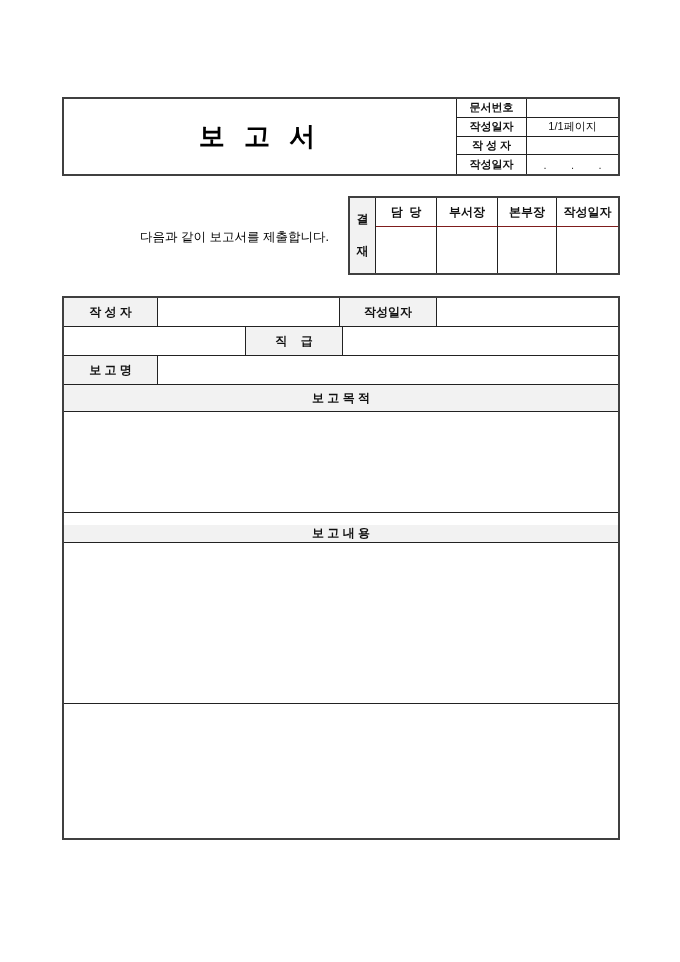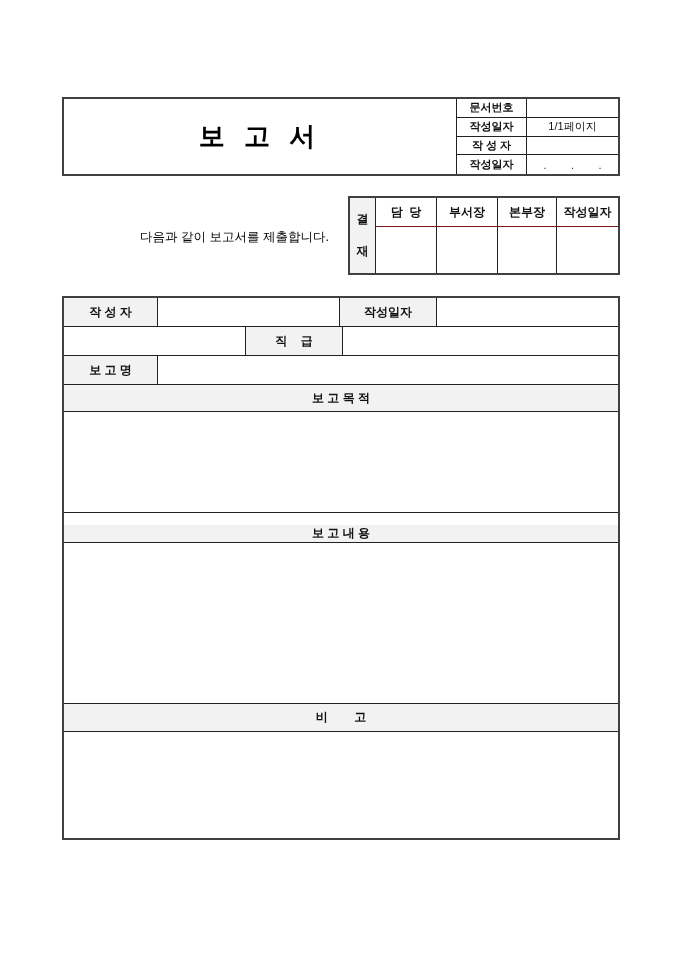--- a/index.html
+++ b/index.html
@@ -149,19 +149,16 @@
     <div class="row r-sec">
       <div class="sechdr pre">보 고 목 적</div>
     </div>
     <div class="row blank-area h-purpose"></div>
 
     <div class="row h-sechdr2">
       <div class="sechdr pre">보 고 내 용</div>
     </div>
     <div class="row blank-area h-content"></div>
 
-    <div class="row h-sechdr3">
-      <div class="sechdr pre">비        고</div>
-    </div>
     <div class="row blank-area h-remarks nb"></div>
 
   </div>
 </div>
 
 </body></html>

